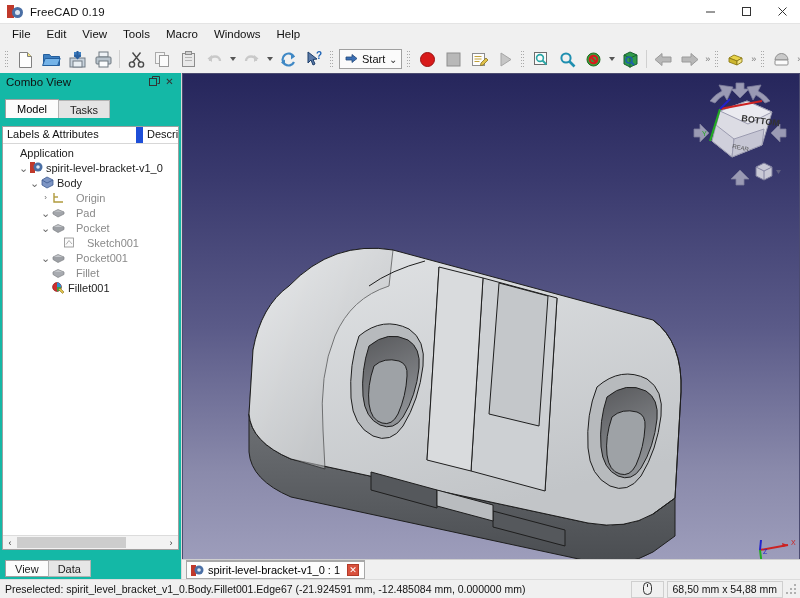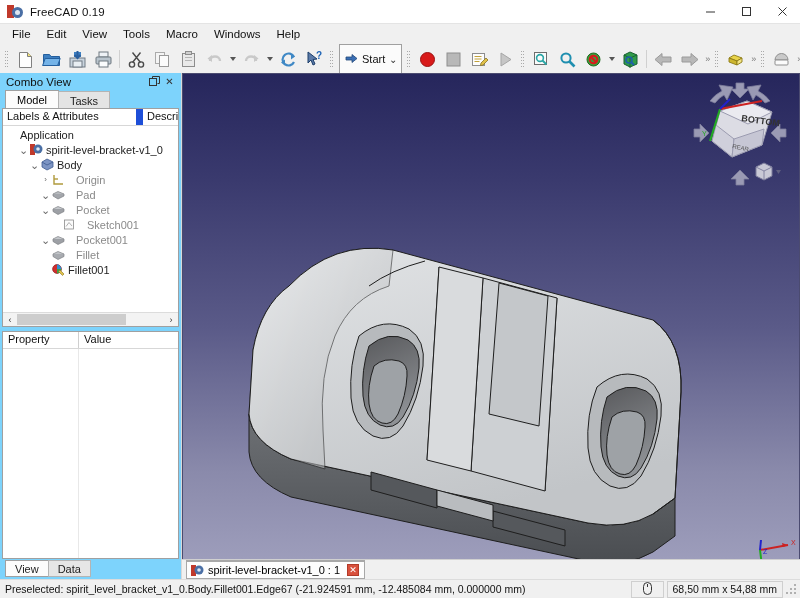--- a/index.html
+++ b/index.html
@@ -53,34 +53,34 @@
     width:26px; height:24px; display:flex; align-items:center; justify-content:center;
     position:relative; flex:0 0 26px;
   }
   .tsep { width:1px; height:18px; background:#d0d0d0; margin:0 3px; flex:0 0 1px; }
   .arrowdrop { width:11px; height:24px; display:flex; align-items:center; justify-content:center; flex:0 0 11px; }
   .arrowdrop i { border-left:3px solid transparent; border-right:3px solid transparent; border-top:4px solid #555; display:block; }
   .chev2 { font-size:9px; color:#777; padding:0 3px; letter-spacing:-1px; }
 
   
   .wb-select {
-    width:103px; height:30px; background:#fbfbfb; border:1px solid #a0a0a0;
+    width:103px; height:20px; background:#fbfbfb; border:1px solid #a0a0a0;
     display:flex; align-items:center; font-size:11px; margin:0 2px; position:relative;
   }
   .wb-select .wb-ico { margin:0 4px 0 5px; flex:0 0 13px; }
   .wb-select .wb-label { flex:1; color:#111; }
   .wb-select .wb-chev { width:16px; text-align:center; color:#333; font-size:10px; }
 
   
   .main { flex:1; display:flex; min-height:0; background:#f0f0f0; }
 
   
   .combo {
     width:182px; flex:0 0 182px; display:flex; flex-direction:column;
-    background:#7dd3fc; border-right:1px solid #d8d8d8; padding:0 2px 0 2px;
+    background:#14b8a6; border-right:1px solid #d8d8d8; padding:0 2px 0 2px;gap:9px;
   }
   .combo-header {
     height:17px; display:flex; align-items:center; flex:0 0 17px; padding-left:4px;
   }
   .combo-title { font-size:11.5px; color:#111; font-weight:normal; }
   .combo-hbtns { margin-left:auto; display:flex; gap:2px; padding-right:3px; }
   .combo-hbtn { width:13px; height:13px; display:flex; align-items:center; justify-content:center; color:#333; font-size:10px; }
 
   .tabrow { display:flex; height:19px; flex:0 0 19px; align-items:flex-end; padding-left:3px; }
   .tab {
@@ -545,30 +545,20 @@
           </div>
         <div class="hscroll">
           <div class="sarrow">‹</div>
           <div class="strack">
               <div class="sthumb"></div>
             </div>
           <div class="sarrow">›</div>
         </div>
       </div>
 
-      <div class="propbox">
-        <div class="prop-head">
-          <div class="ph c1">Property</div>
-          <div class="ph c2">Value</div>
-        </div>
-        <div class="prop-body">
-          <div class="pcol1"></div>
-          <div class="pcol2"></div>
-        </div>
-      </div>
 
       <div class="bottomtabs">
         <div class="btab active">View</div>
         <div class="btab">Data</div>
       </div>
     </div>
 
     <div class="viewarea">
       <div class="view3d">
         <svg width="618" height="497" viewBox="0 0 618 497">

